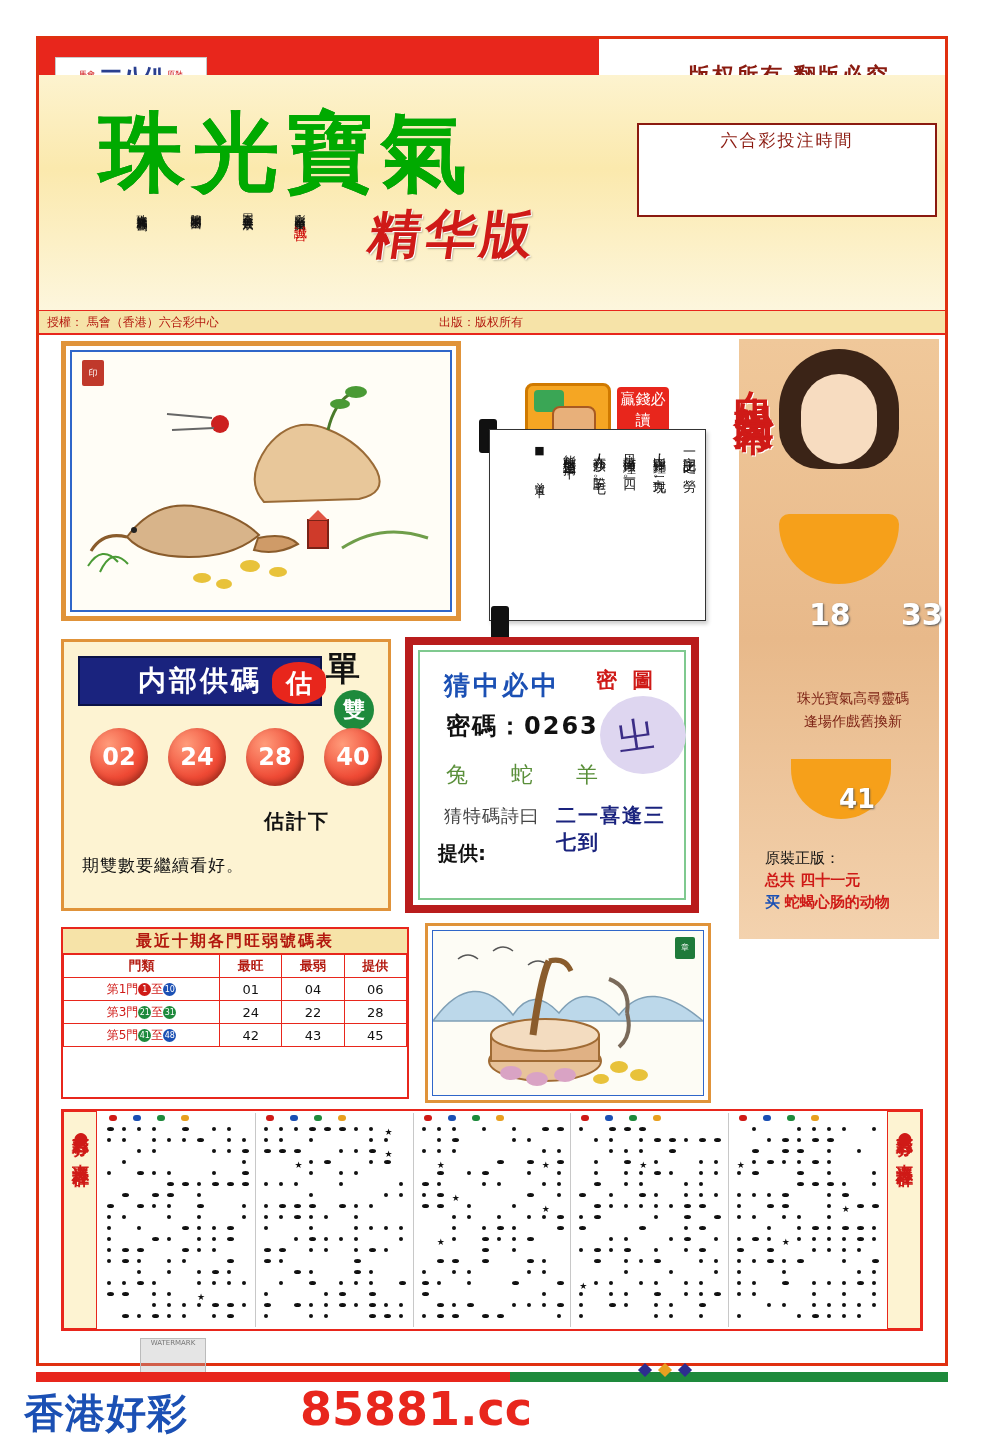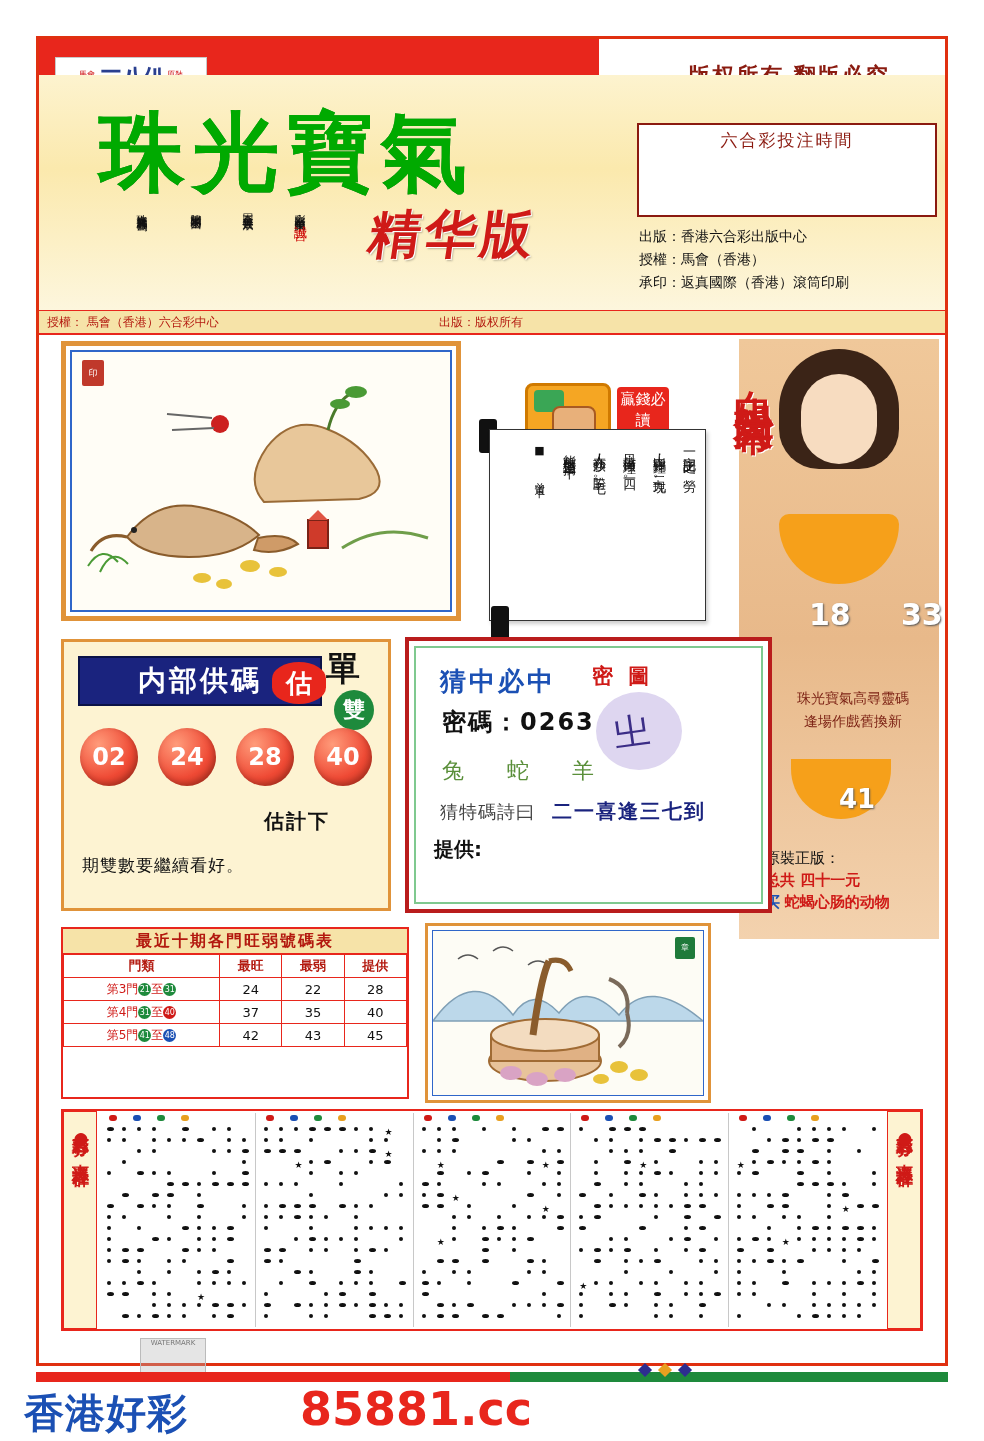--- a/index.html
+++ b/index.html
@@ -61,27 +61,27 @@
   .sendline .r{color:#cf1a17;font-weight:bold;}
   .sendline .b{color:#1b50b4;font-weight:bold;}
 
   
   .gongma{position:absolute;left:22px;top:600px;width:330px;height:272px;border:3px solid #e0933a;background:#fdf3d2;box-sizing:border-box;}
   .gm-title{position:absolute;left:14px;top:14px;width:240px;height:46px;background:#1a237e;border:2px solid #0b1247;}
   .gm-title span{display:block;text-align:center;line-height:46px;color:#fff;font-size:28px;font-weight:bold;letter-spacing:3px;}
   .gm-gu{position:absolute;left:208px;top:20px;width:54px;height:42px;background:#e8261c;border-radius:50%/40%;color:#fff;font-size:26px;text-align:center;line-height:42px;font-weight:bold;}
   .gm-dan{position:absolute;left:262px;top:4px;font-size:34px;color:#111;font-weight:bold;}
   .gm-shuang{position:absolute;left:270px;top:48px;width:40px;height:40px;border-radius:50%;background:#1e8a3c;color:#fff;font-size:22px;text-align:center;line-height:40px;font-weight:bold;}
-  .balls{position:absolute;left:16px;top:86px;width:300px;height:60px;}
+  .balls{position:absolute;left:26px;top:86px;width:300px;height:60px;}
   .ball{position:absolute;top:0;width:58px;height:58px;border-radius:50%;color:#fff;font-size:24px;font-weight:bold;text-align:center;line-height:58px;
         background:radial-gradient(circle at 32% 28%,#ff9b7a,#ef4a35 60%,#c9301c);box-shadow:inset -2px -3px 6px rgba(0,0,0,.25);}
   .gm-gj{position:absolute;left:200px;top:166px;font-size:20px;color:#111;font-weight:bold;letter-spacing:2px;}
   .gm-note{position:absolute;left:18px;top:212px;font-size:17px;color:#111;letter-spacing:1px;}
 
-  .guess{position:absolute;left:366px;top:598px;width:367px;height:276px;border:4px solid #b91c1c;background:#fff;box-sizing:border-box;}
+  .guess{position:absolute;left:366px;top:598px;width:294px;height:276px;border:8px solid #b91c1c;background:#fff;box-sizing:border-box;}
   .guess .inner{position:absolute;left:5px;top:5px;right:5px;bottom:5px;border:2px solid #7fc98f;}
   .gz-t{position:absolute;left:24px;top:16px;font-size:26px;color:#1b50b4;font-weight:bold;letter-spacing:3px;}
   .gz-mi{position:absolute;left:176px;top:14px;font-size:21px;color:#cf1a17;font-weight:bold;letter-spacing:4px;}
   .gz-code{position:absolute;left:26px;top:58px;font-size:24px;color:#111;font-weight:bold;letter-spacing:2px;}
   .gz-circle{position:absolute;left:180px;top:44px;width:86px;height:78px;border-radius:50%;background:#ded6f0;}
   .gz-circle .sq{position:absolute;left:18px;top:16px;font-size:36px;color:#3b2d86;transform:rotate(-8deg);}
   .gz-animals{position:absolute;left:26px;top:108px;width:200px;height:36px;color:#5a8f3a;font-size:22px;letter-spacing:18px;}
   .gz-zodiac{position:absolute;left:24px;top:152px;font-size:18px;color:#444;letter-spacing:1px;}
   .gz-phrase{position:absolute;left:136px;top:150px;font-size:20px;color:#1a237e;font-weight:bold;letter-spacing:2px;}
   .gz-provide{position:absolute;left:18px;top:188px;font-size:20px;color:#111;font-weight:bold;}
@@ -140,25 +140,20 @@
     <div class="zgbq">珠光寶氣</div>
     <div class="jhb">精华版</div>
     <div class="vcol" style="left:86px;">珠光寶氣高尋靈碼</div>
     <div class="vcol" style="left:140px;">賭根別去頭不回</div>
     <div class="vcol" style="left:192px;">因會至善無米炊</div>
     <div class="vcol" style="left:244px;">六彩賭出福萬家</div>
     <div class="cheng">誠言</div>
 
     <div class="betbox">
       <div class="bt">六合彩投注時間</div>
-    </div>
-    <div class="pubinfo">
-      <div>出版：香港六合彩出版中心</div>
-      <div>授權：馬會（香港）</div>
-      <div>承印：返真國際（香港）滾筒印刷</div>
     </div>
   </div>
 
   <div class="subbar">
     <div class="sl">授權：  馬會（香港）六合彩中心</div>
     <div class="sr">出版：版权所有</div>
   </div>
 
   <div class="pic1">
     <div class="inner">
@@ -269,33 +264,33 @@
         <tr>
           <th>門類</th>
           <th>最旺</th>
           <th>最弱</th>
           <th>提供</th>
         </tr>
       </thead>
       <tbody>
         <tr>
           <td class="lbl">
+            <span>第1門</span><span class="mini" style="background:#cf1a17;">1</span>至<span class="mini" style="background:#1b50b4;">10</span>
+          </td>
+          <td>01</td>
+          <td>04</td>
+          <td>06</td>
+        </tr>
+        <tr>
+          <td class="lbl">
             <span>第3門</span><span class="mini" style="background:#1e8a3c;">21</span>至<span class="mini" style="background:#1e8a3c;">31</span>
           </td>
           <td>24</td>
           <td>22</td>
           <td>28</td>
-        </tr>
-        <tr>
-          <td class="lbl">
-            <span>第4門</span><span class="mini" style="background:#1e8a3c;">31</span>至<span class="mini" style="background:#cf1a17;">40</span>
-          </td>
-          <td>37</td>
-          <td>35</td>
-          <td>40</td>
         </tr>
         <tr>
           <td class="lbl">
             <span>第5門</span><span class="mini" style="background:#1e8a3c;">41</span>至<span class="mini" style="background:#1b50b4;">48</span>
           </td>
           <td>42</td>
           <td>43</td>
           <td>45</td>
         </tr>
       </tbody>

